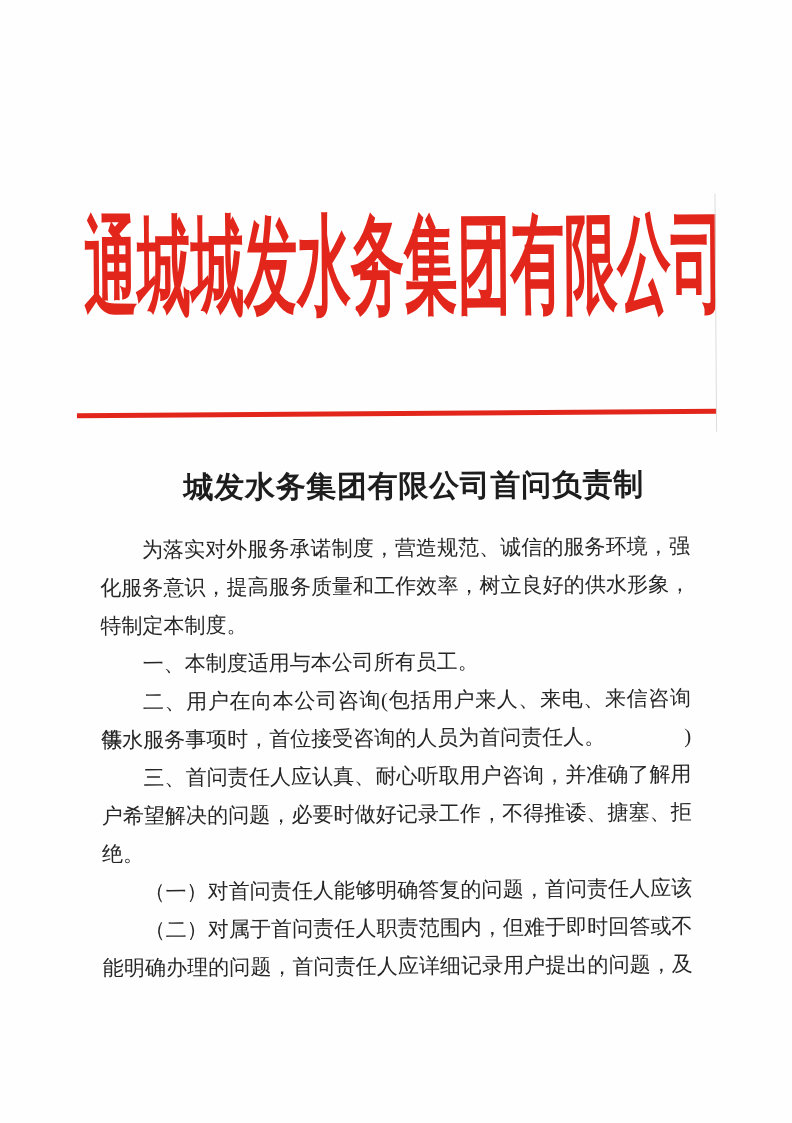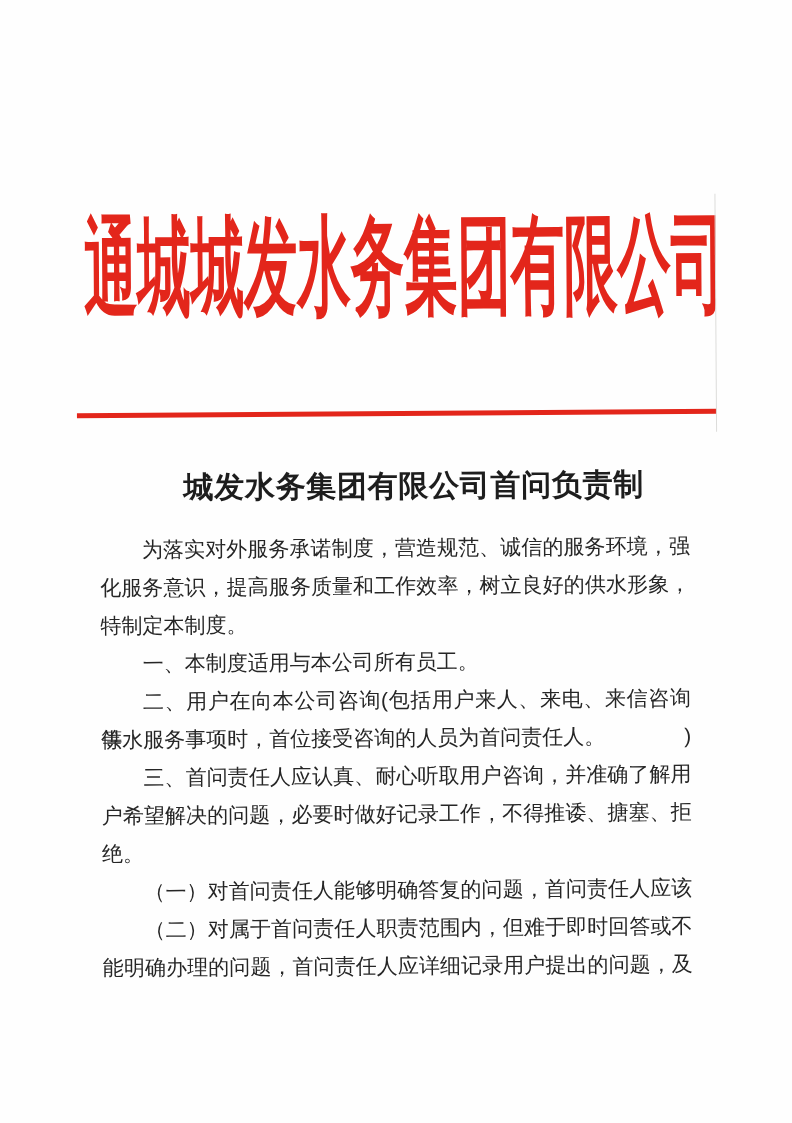--- a/index.html
+++ b/index.html
@@ -1,21 +1,21 @@
 <!DOCTYPE html>
 <html><head>
 <meta charset="utf-8">
 <style>
   html,body{margin:0;padding:0;background:#ffffff;}
   .page{
     position:relative;
     width:792px;height:1123px;
     background:#fefefe;
     overflow:hidden;
-    font-family:Liberation Sans, sans-serif;
+    font-family:Liberation Serif, serif;
   }
   
   .sheet{
     position:absolute;left:0;top:0;width:792px;height:1123px;
     transform:rotate(-0.4deg);
     transform-origin:400px 420px;
   }
   .letterhead{
     position:absolute;
     left:85px;top:212px;

